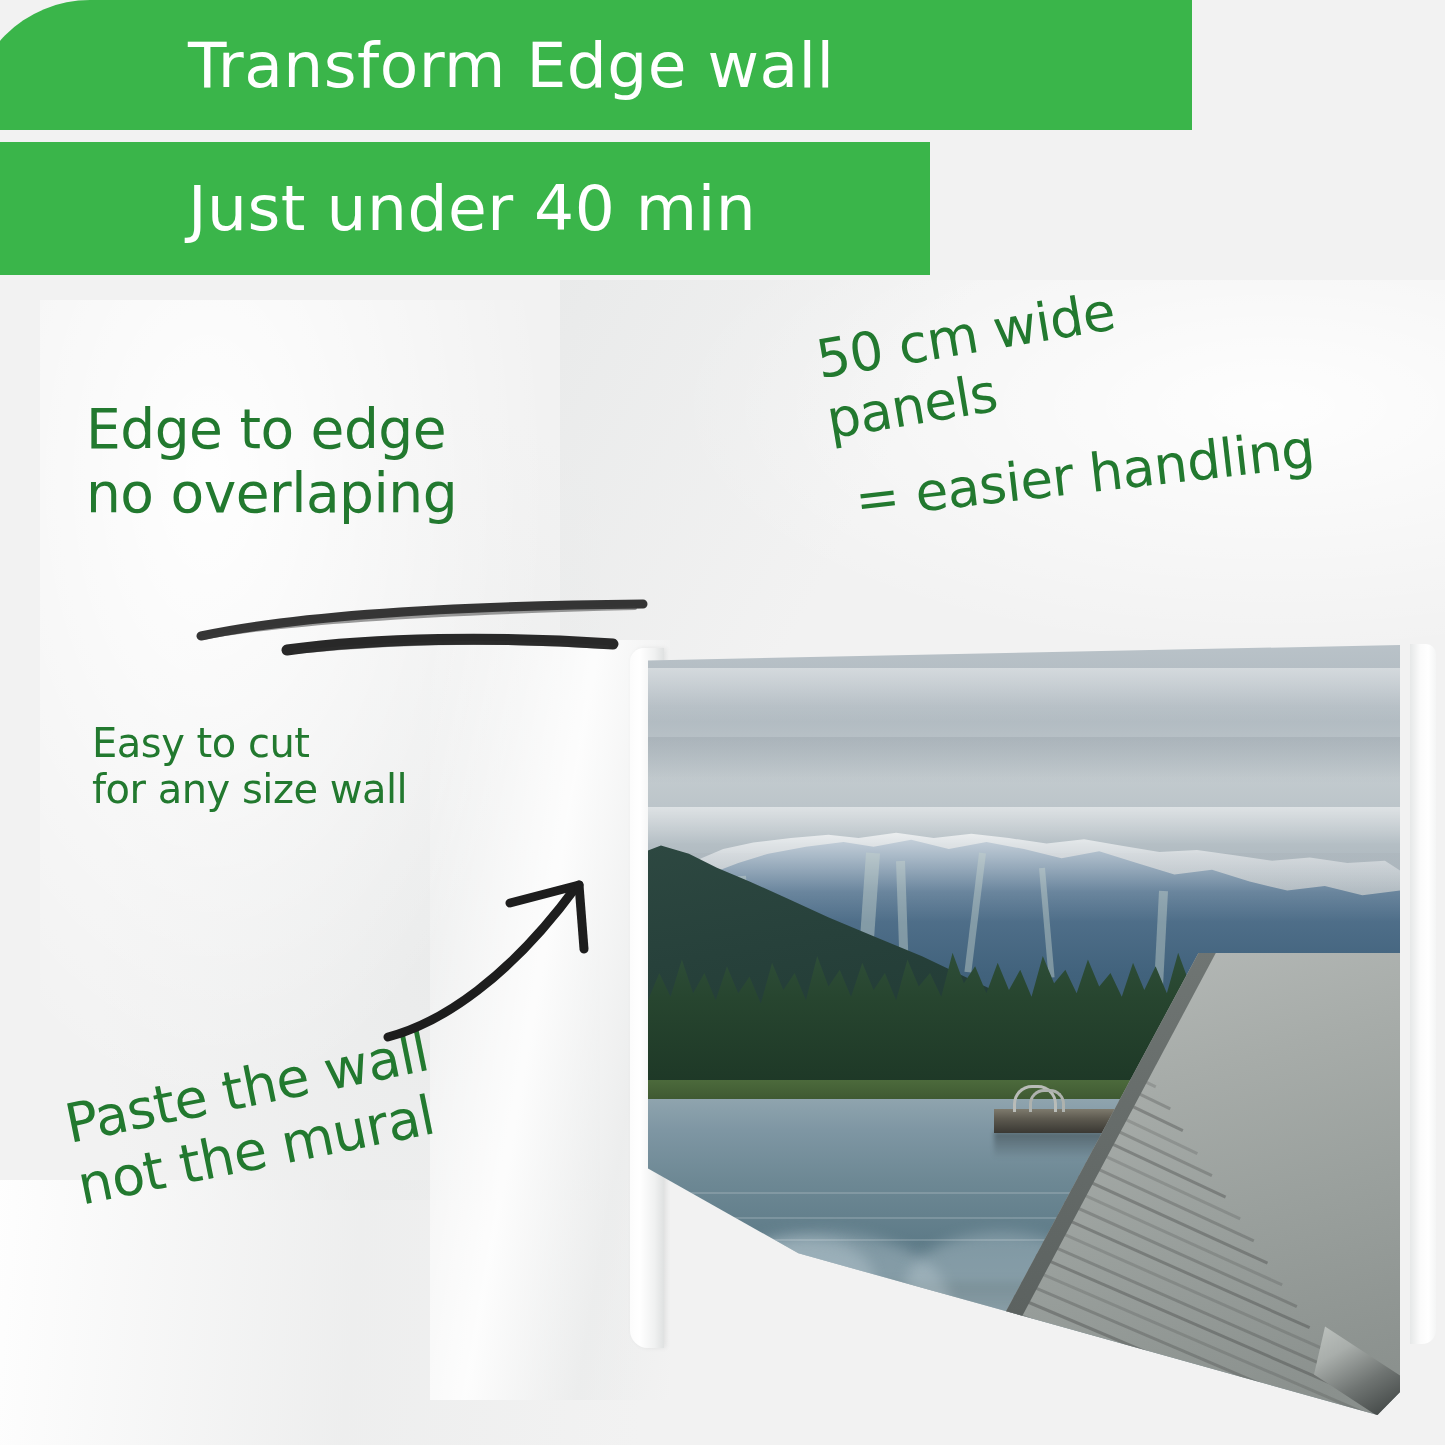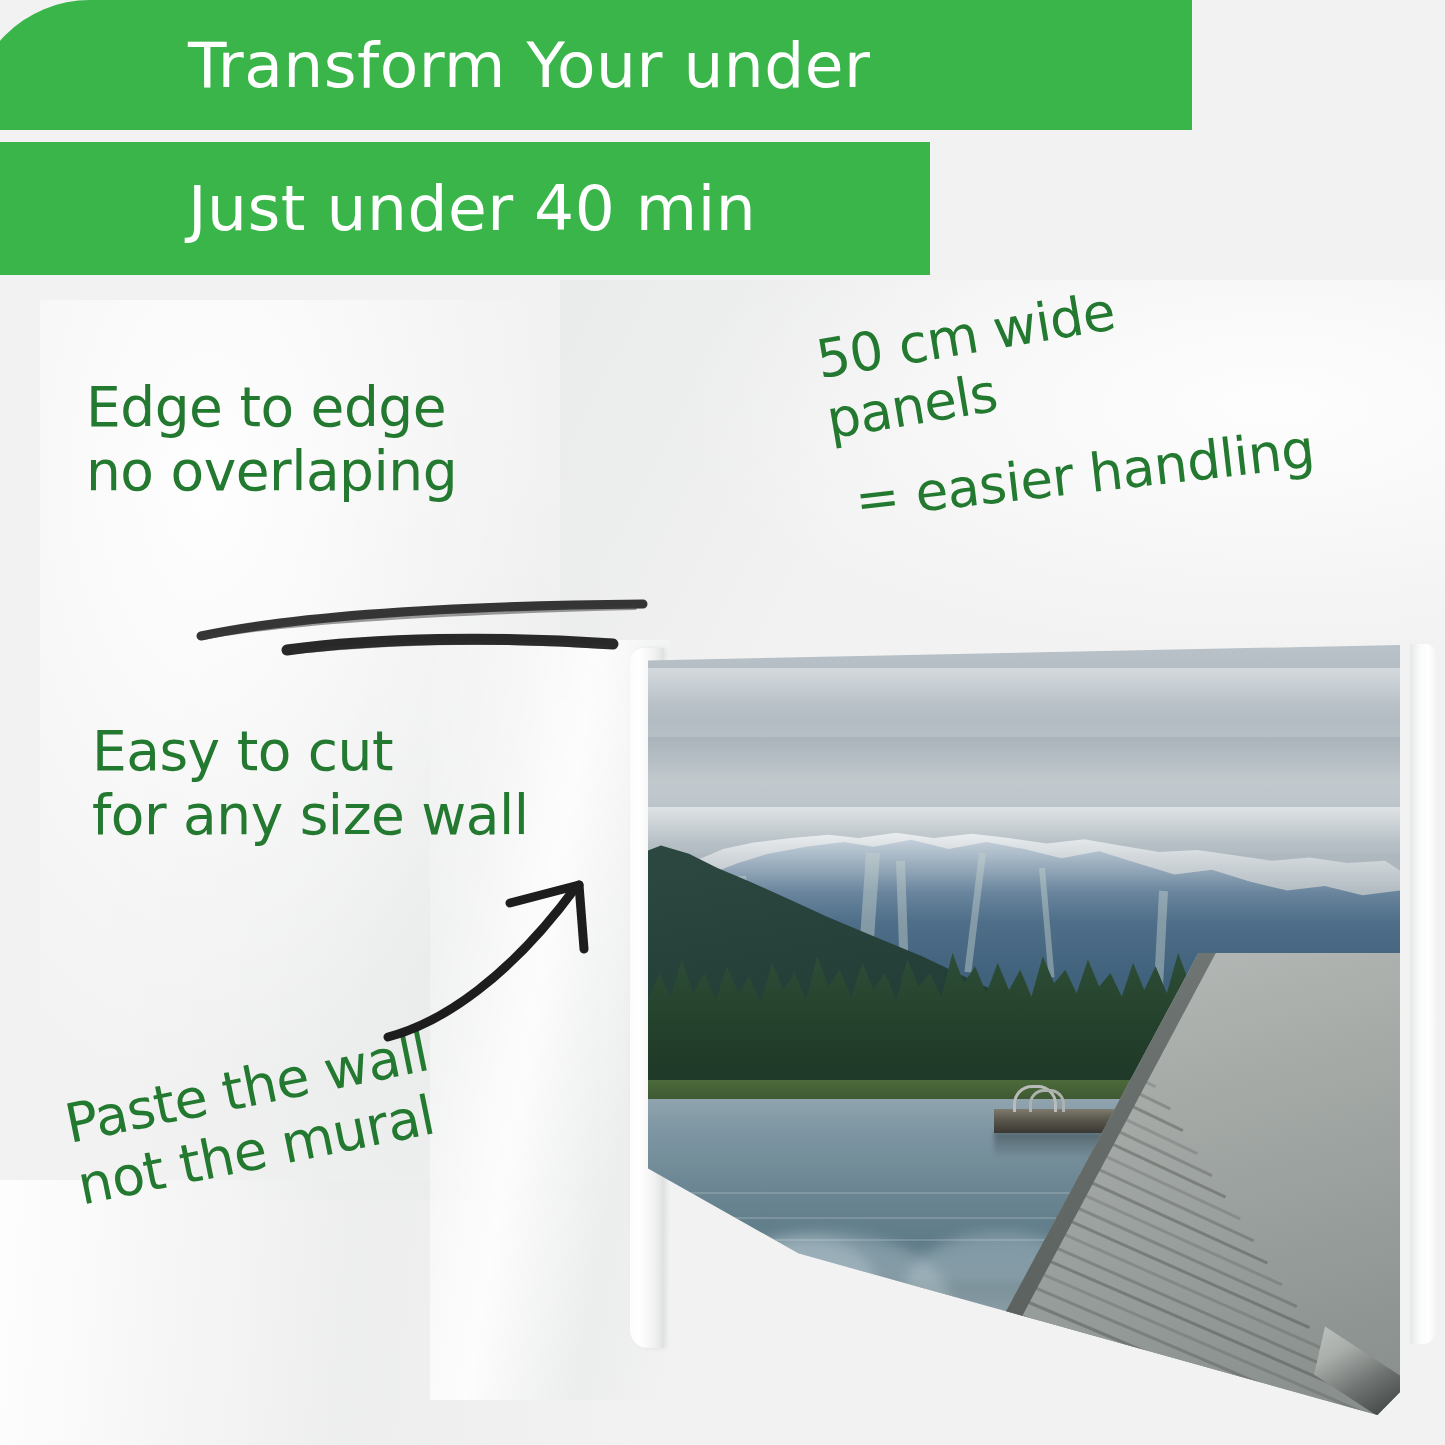--- a/index.html
+++ b/index.html
@@ -41,24 +41,24 @@
   
   .note{
     position:absolute;
     color:#22792f;
     font-family:"DejaVu Sans",sans-serif;
     font-weight:400;
     line-height:1.16;
     white-space:pre;
     letter-spacing:-0.5px;
   }
-  #note-edge{left:86px;top:376px;font-size:55px;}
+  #note-edge{left:86px;top:398px;font-size:55px;}
   #note-panels{left:812px;top:330px;font-size:53px;transform:rotate(-9.5deg);transform-origin:0 0;}
   #note-handling{left:852px;top:470px;font-size:53px;transform:rotate(-6.5deg);transform-origin:0 0;}
-  #note-cut{left:92px;top:720px;font-size:55px;}
+  #note-cut{left:92px;top:720px;font-size:40px;}
   #note-paste{left:60px;top:1095px;font-size:54px;transform:rotate(-11.5deg);transform-origin:0 0;}
 
   
   #underline{position:absolute;left:195px;top:592px;width:455px;height:72px;}
 
   
   #arrow{position:absolute;left:380px;top:865px;width:230px;height:185px;}
 
   
   #photo-wrap{position:absolute;left:630px;top:630px;width:790px;height:815px;}
@@ -175,21 +175,21 @@
 <body>
 
 <div id="stage">
 
   <div class="tex t1"></div>
   <div class="tex t2"></div>
   <div class="tex t3"></div>
   <div class="tex t4"></div>
 
   <div class="banner" id="banner1">
-    <span class="btxt">Transform Your under</span>
+    <span class="btxt">Transform Edge wall</span>
   </div>
   <div class="banner" id="banner2">
     <span class="btxt">Just under 40 min</span>
   </div>
 
   <div class="note" id="note-edge">Edge to edge
 no overlaping</div>
   <div class="note" id="note-panels">50 cm wide
 panels</div>
   <div class="note" id="note-handling">= easier handling</div>

